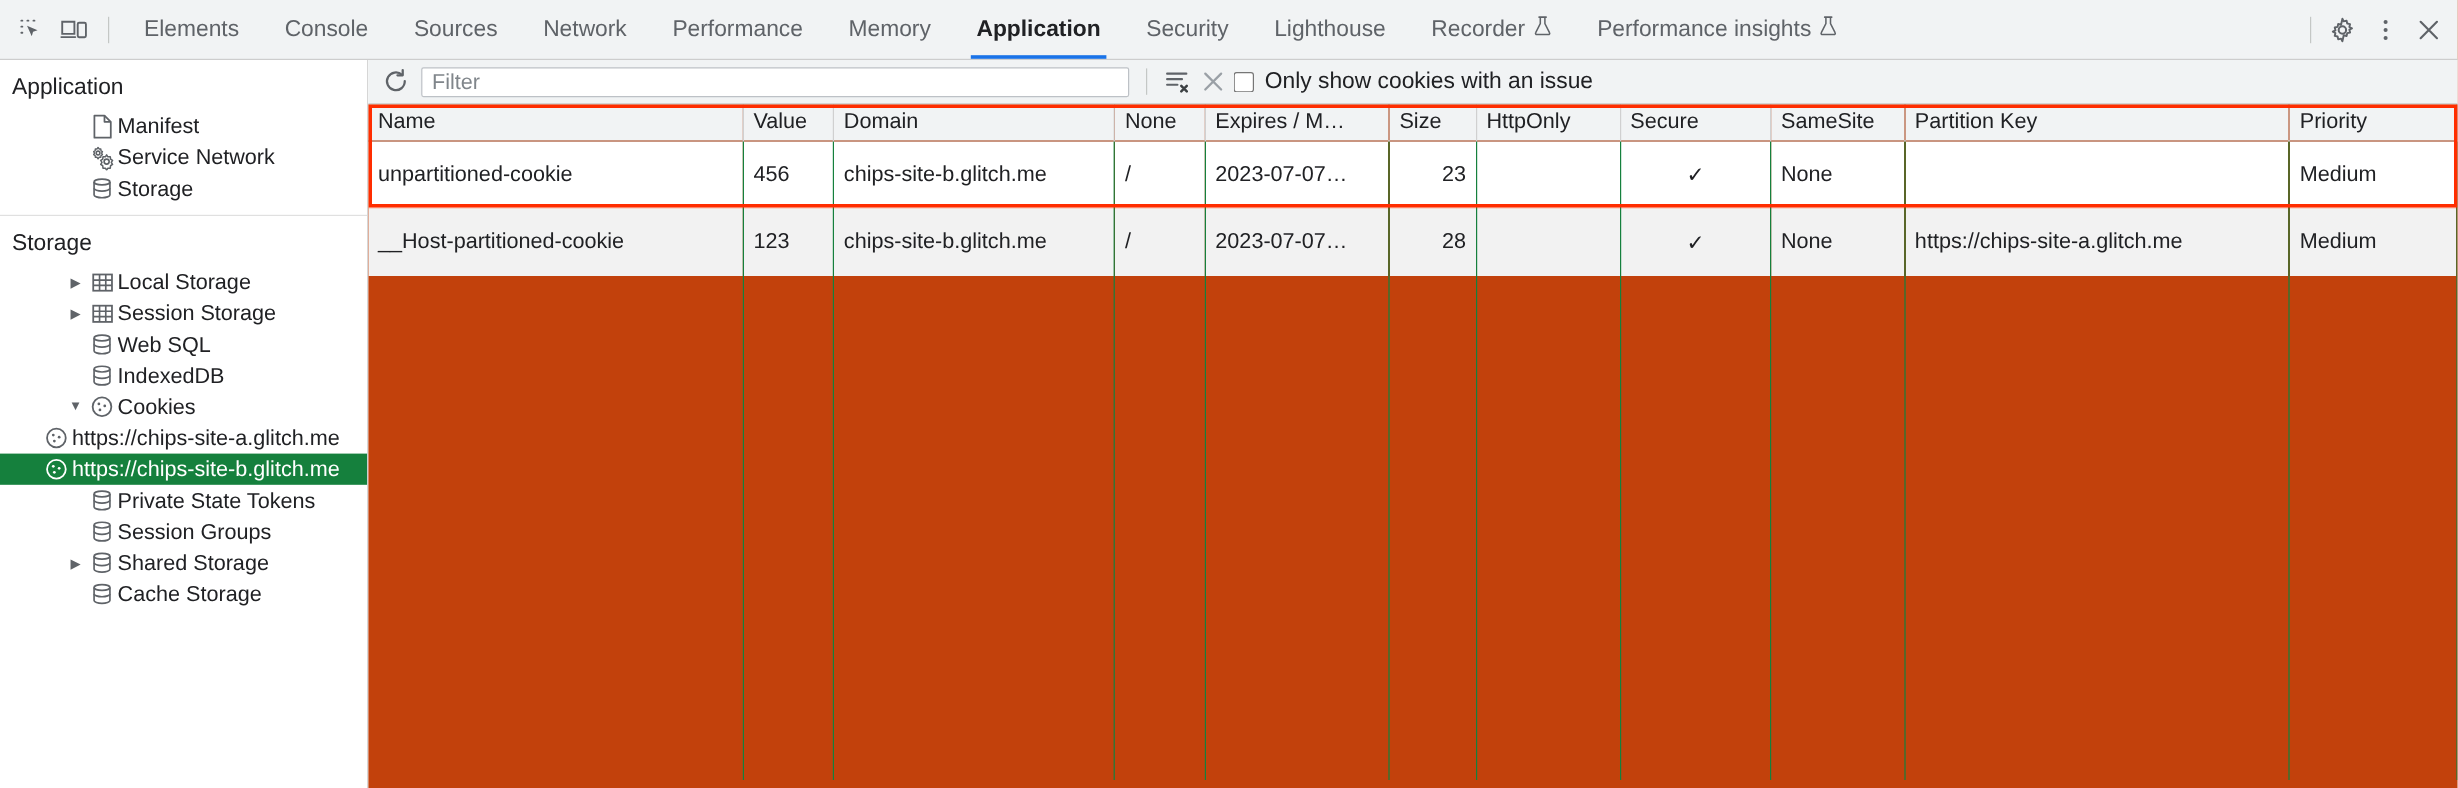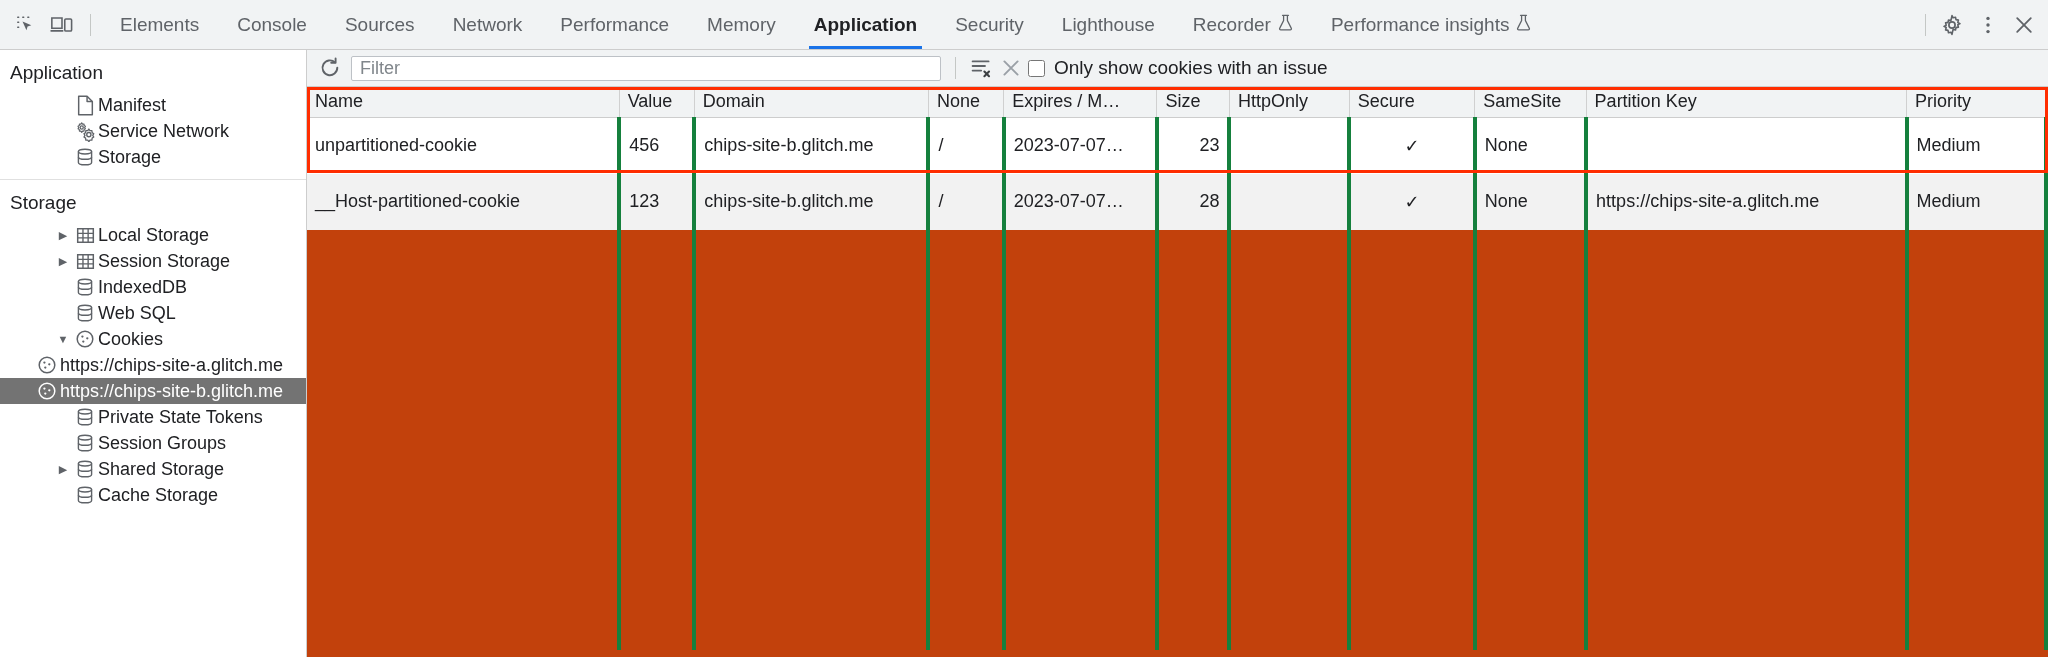--- a/index.html
+++ b/index.html
@@ -64,21 +64,21 @@
     font-size:19px; color:#202124;
     padding:4px 0 8px 10px;
   }
   .tree-item{
     display:flex; align-items:center;
     height:26px;
     font-size:18px; color:#202124;
     cursor:pointer; white-space:nowrap;
     padding-right:6px;
   }
-  .tree-item.selected{ background:#737373; color:#ffffff; }
+  .tree-item.selected{ background:#15803d; color:#ffffff; }
   .tree-item.selected .ticon svg *{ stroke:#ffffff !important; fill:none !important; }
   .tree-item.selected .ticon svg circle.dot{ fill:#ffffff !important; stroke:none !important; }
   .twisty{
     width:18px; min-width:18px;
     display:flex; align-items:center; justify-content:center;
     font-size:11px; color:#5f6368;
   }
   .twisty.empty{ visibility:hidden; }
   .ticon{
     width:26px; min-width:26px;
@@ -149,21 +149,21 @@
     padding:0 8px;
     border-right:1px solid #d0d0d0;
     border-bottom:1px solid #cdcdcd;
     white-space:nowrap;
     overflow:hidden; text-overflow:ellipsis;
     cursor:pointer;
   }
   table.cookies td{
     height:30px;
     padding:17px 8px;
-    border-right:4px solid #15803d;
+    border-right:1px solid #15803d;
     white-space:nowrap;
     overflow:hidden; text-overflow:ellipsis;
     color:#202124;
   }
   tr.row-even td{ background:#ffffff; }
   tr.row-odd  td{ background:#f2f2f2; }
   td.num{ text-align:right; }
   td.ctr{ text-align:center; }
   td.name-cell{ padding-left:28px; }
 
@@ -332,33 +332,33 @@
 
       <div class="tree-item ind-1">
         <span class="twisty empty">▶</span>
         <span class="ticon">
           <svg width="20" height="20" viewBox="0 0 20 20" fill="none">
             <ellipse cx="10" cy="4.6" rx="6.6" ry="2.4" stroke="#5f6368" stroke-width="1.4"></ellipse>
             <path d="M3.4 4.6v10.8c0 1.3 3 2.4 6.6 2.4s6.6-1.1 6.6-2.4V4.6" stroke="#5f6368" stroke-width="1.4"></path>
             <path d="M3.4 9.9c0 1.3 3 2.4 6.6 2.4s6.6-1.1 6.6-2.4" stroke="#5f6368" stroke-width="1.4"></path>
           </svg>
         </span>
+        <span class="tlabel">Web SQL</span>
+      </div>
+
+      <div class="tree-item ind-1">
+        <span class="twisty empty">▶</span>
+        <span class="ticon">
+          <svg width="20" height="20" viewBox="0 0 20 20" fill="none">
+            <ellipse cx="10" cy="4.6" rx="6.6" ry="2.4" stroke="#5f6368" stroke-width="1.4"></ellipse>
+            <path d="M3.4 4.6v10.8c0 1.3 3 2.4 6.6 2.4s6.6-1.1 6.6-2.4V4.6" stroke="#5f6368" stroke-width="1.4"></path>
+            <path d="M3.4 9.9c0 1.3 3 2.4 6.6 2.4s6.6-1.1 6.6-2.4" stroke="#5f6368" stroke-width="1.4"></path>
+          </svg>
+        </span>
         <span class="tlabel">IndexedDB</span>
-      </div>
-
-      <div class="tree-item ind-1">
-        <span class="twisty empty">▶</span>
-        <span class="ticon">
-          <svg width="20" height="20" viewBox="0 0 20 20" fill="none">
-            <ellipse cx="10" cy="4.6" rx="6.6" ry="2.4" stroke="#5f6368" stroke-width="1.4"></ellipse>
-            <path d="M3.4 4.6v10.8c0 1.3 3 2.4 6.6 2.4s6.6-1.1 6.6-2.4V4.6" stroke="#5f6368" stroke-width="1.4"></path>
-            <path d="M3.4 9.9c0 1.3 3 2.4 6.6 2.4s6.6-1.1 6.6-2.4" stroke="#5f6368" stroke-width="1.4"></path>
-          </svg>
-        </span>
-        <span class="tlabel">Web SQL</span>
       </div>
 
       <div class="tree-item ind-1">
         <span class="twisty">▼</span>
         <span class="ticon">
           <svg width="20" height="20" viewBox="0 0 20 20" fill="none">
             <path d="M10 2.2c4.3 0 7.8 3.5 7.8 7.8s-3.5 7.8-7.8 7.8S2.2 14.3 2.2 10 5.7 2.2 10 2.2z" stroke="#5f6368" stroke-width="1.5"></path>
             <circle class="dot" cx="7.4" cy="7.6" r="1.15" fill="#5f6368"></circle>
             <circle class="dot" cx="12.3" cy="9.3" r="1.15" fill="#5f6368"></circle>
             <circle class="dot" cx="8.3" cy="12.6" r="1.15" fill="#5f6368"></circle>

